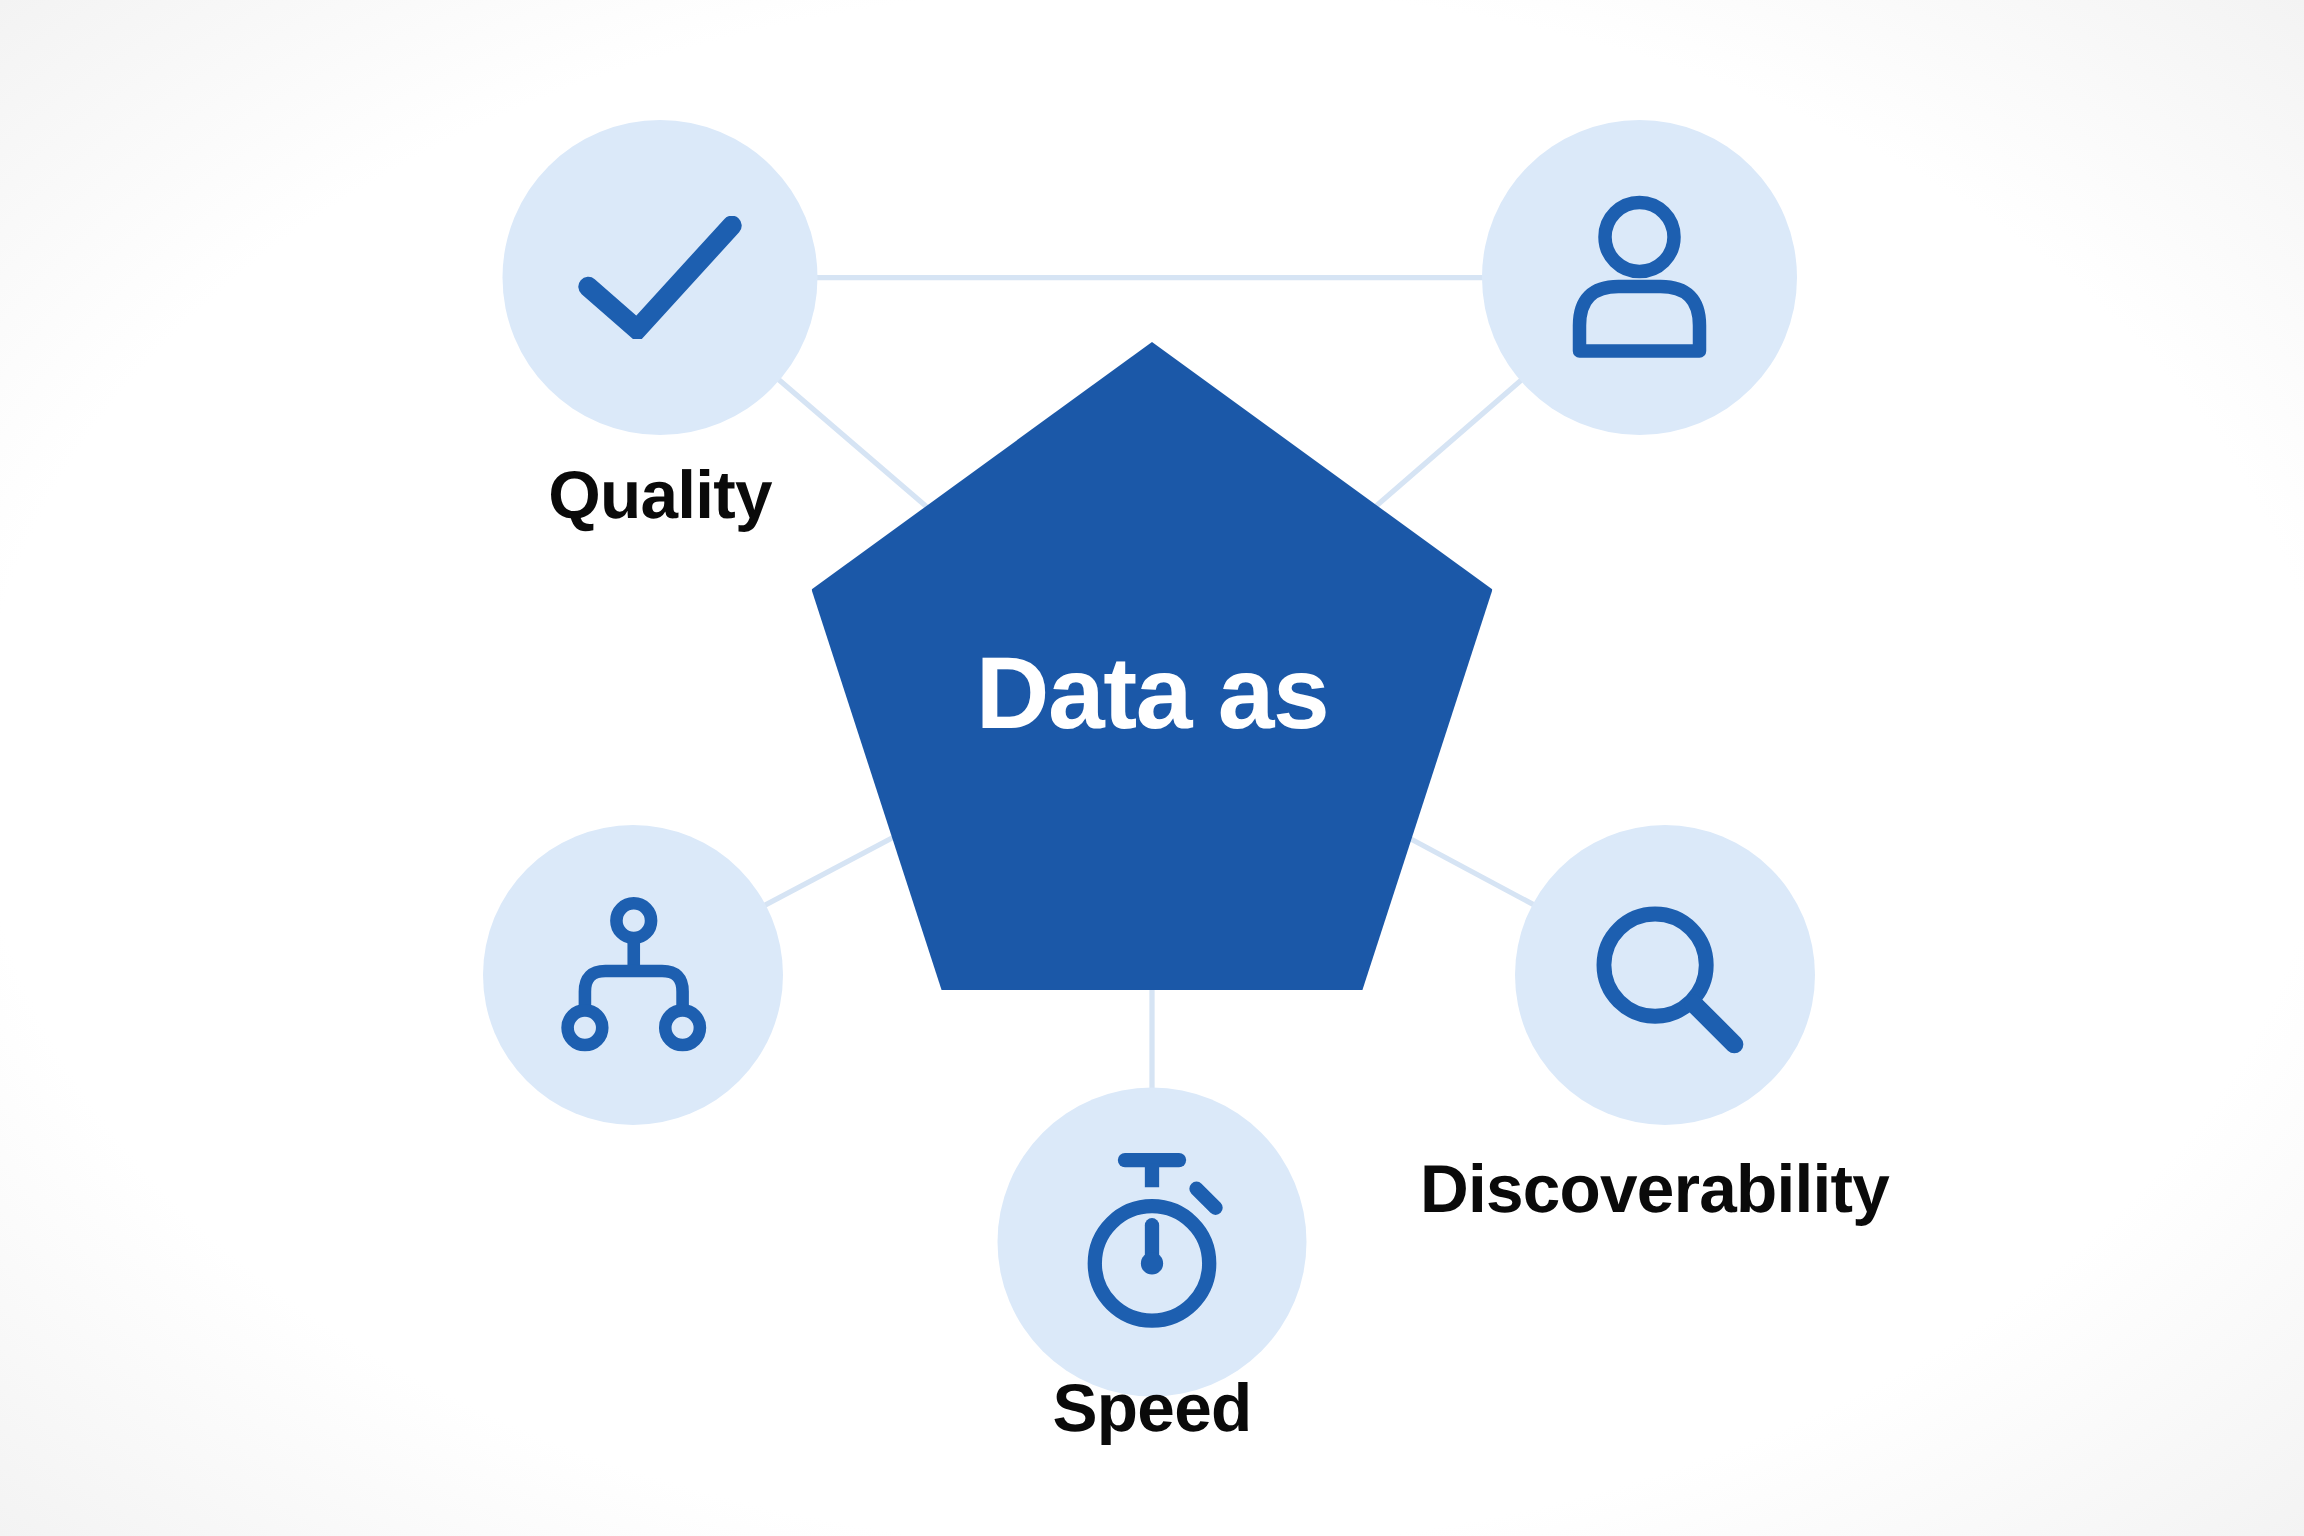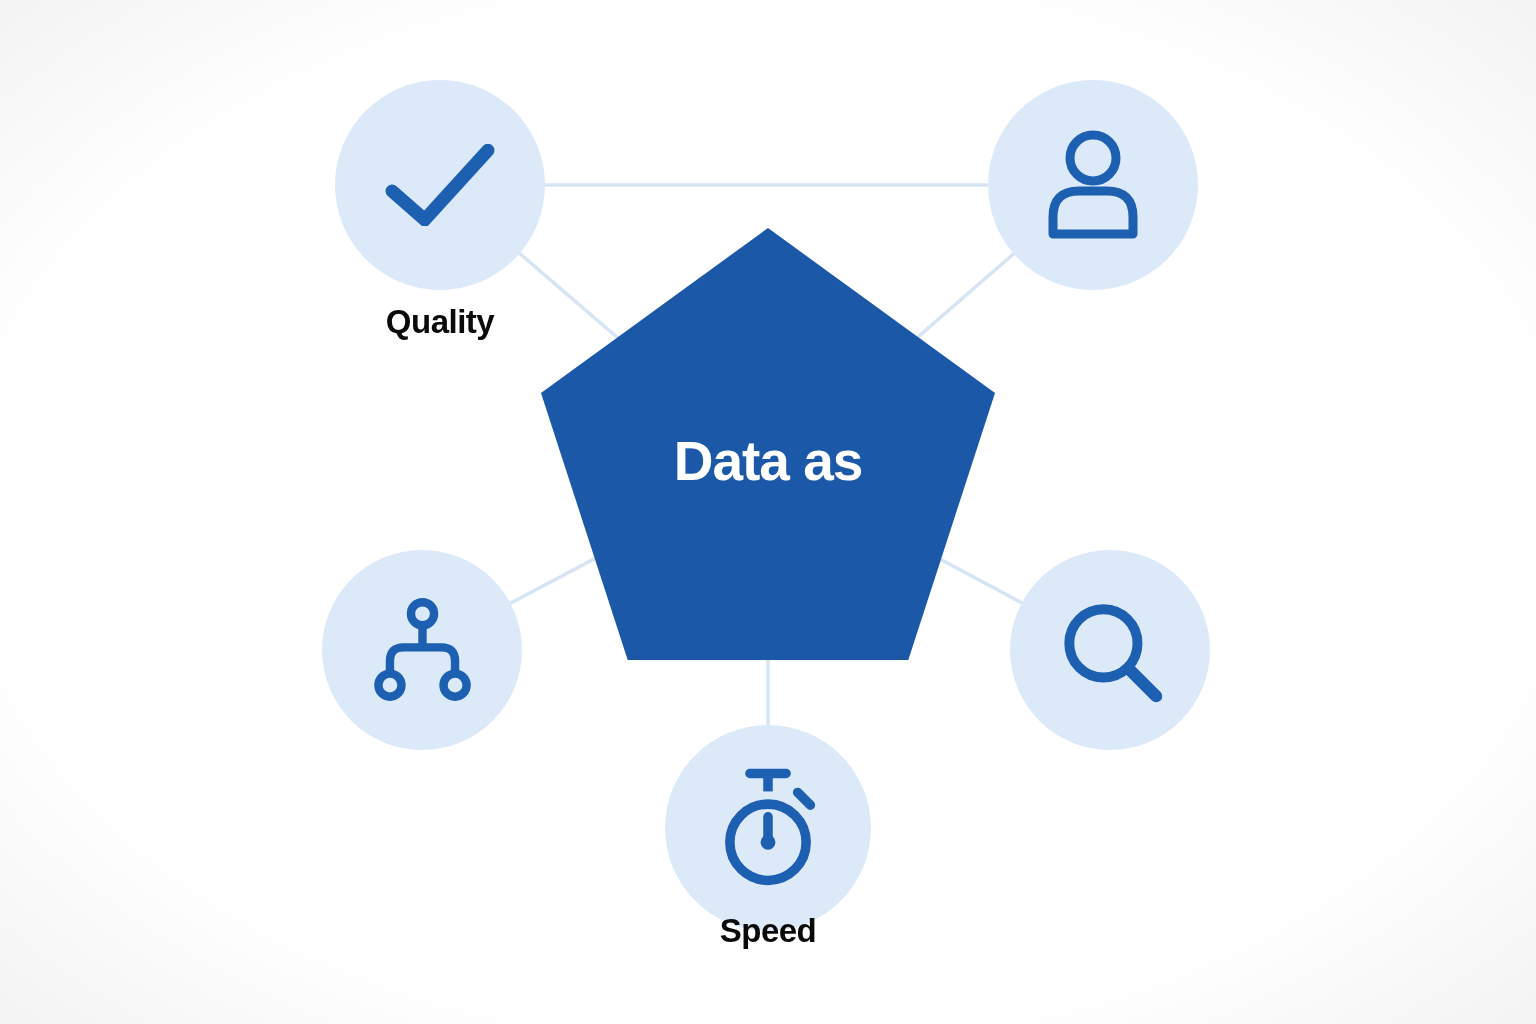--- a/index.html
+++ b/index.html
@@ -62,33 +62,33 @@
     clip-path: polygon(50% 0%, 100% 38.2%, 80.9% 100%, 19.1% 100%, 0% 38.2%);
     display: flex;
     flex-direction: column;
     align-items: center;
     justify-content: center;
     padding-top: 36px;
     box-sizing: border-box;
   }
   .pentagon-title {
     color: var(--title_text, #ffffff);
-    font-size: 55px;
+    font-size: 68px;
     font-weight: 700;
     letter-spacing: -1px;
     line-height: 1.12;
     text-align: center;
   }
   .pentagon-title span { display: block; }
 
   .node-label {
     position: absolute;
     transform: translateX(-50%);
     color: var(--label_text, #0a0a0a);
-    font-size: 33px;
+    font-size: 45px;
     font-weight: 700;
     letter-spacing: -0.5px;
     line-height: 1.18;
     white-space: nowrap;
   }
   .label-quality         { left: 440px;  top: 303px; }
   .label-user-experience { left: 1100px; top: 300px; width: 270px; white-space: normal; }
   .label-governance      { left: 425px;  top: 766px; }
   .label-speed           { left: 768px;  top: 912px; }
   .label-discoverability { left: 1103px; top: 766px; }
@@ -149,14 +149,15 @@
   </div>
 
   <div class="pentagon">
     <div class="pentagon-title">
       <span>Data as</span>
     </div>
   </div>
 
   <div class="node-label label-quality">Quality</div>
   <div class="node-label label-speed">Speed</div>
+  <div class="node-label label-discoverability">Discoverability</div>
 
 </div>
 
 </body></html>

